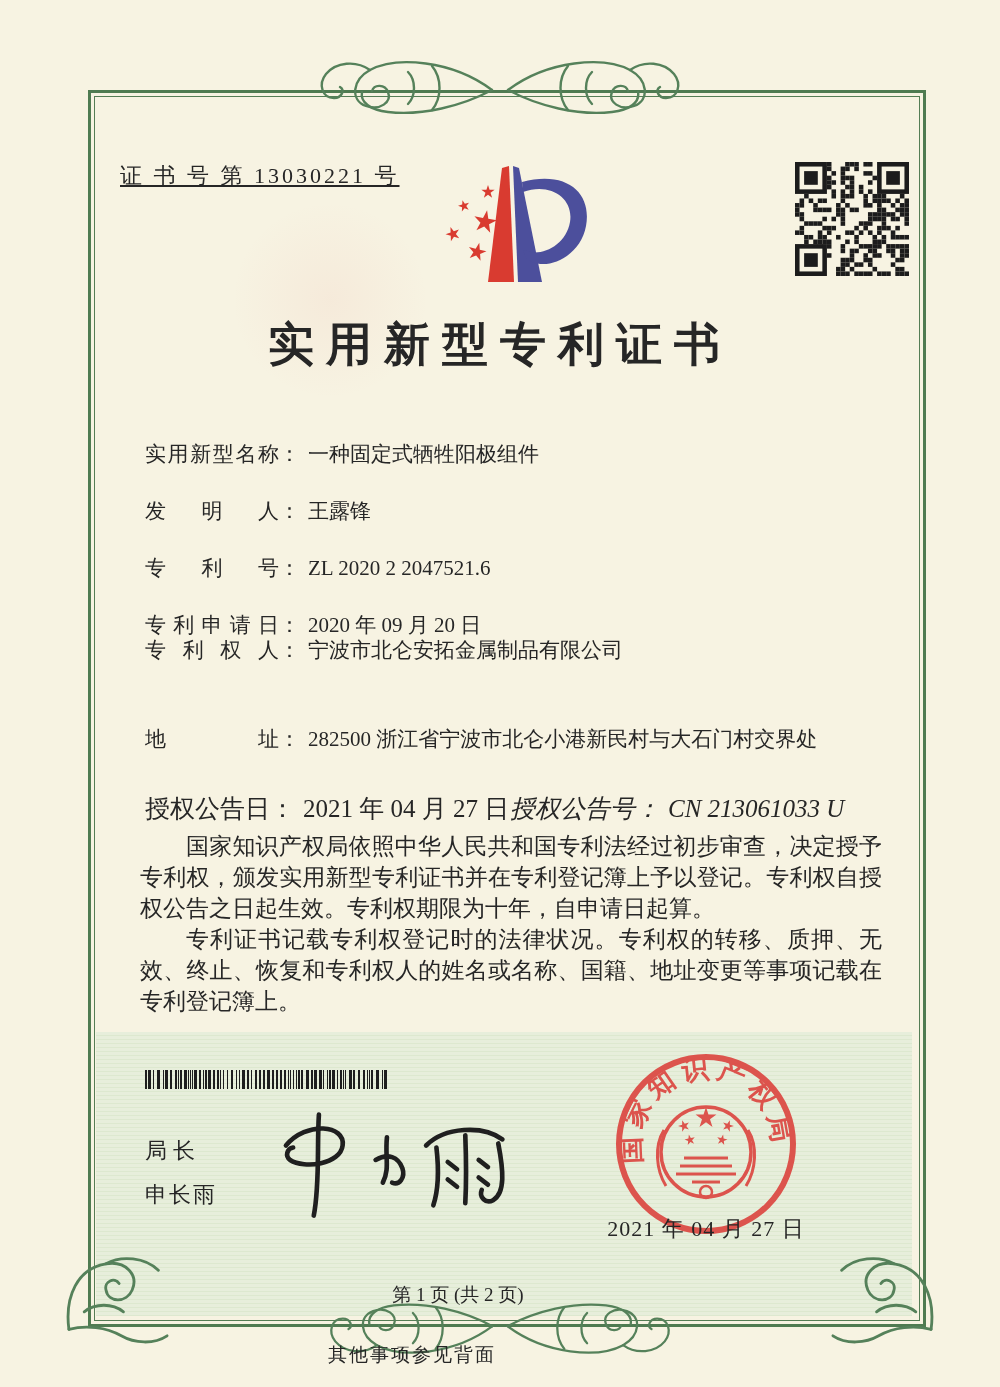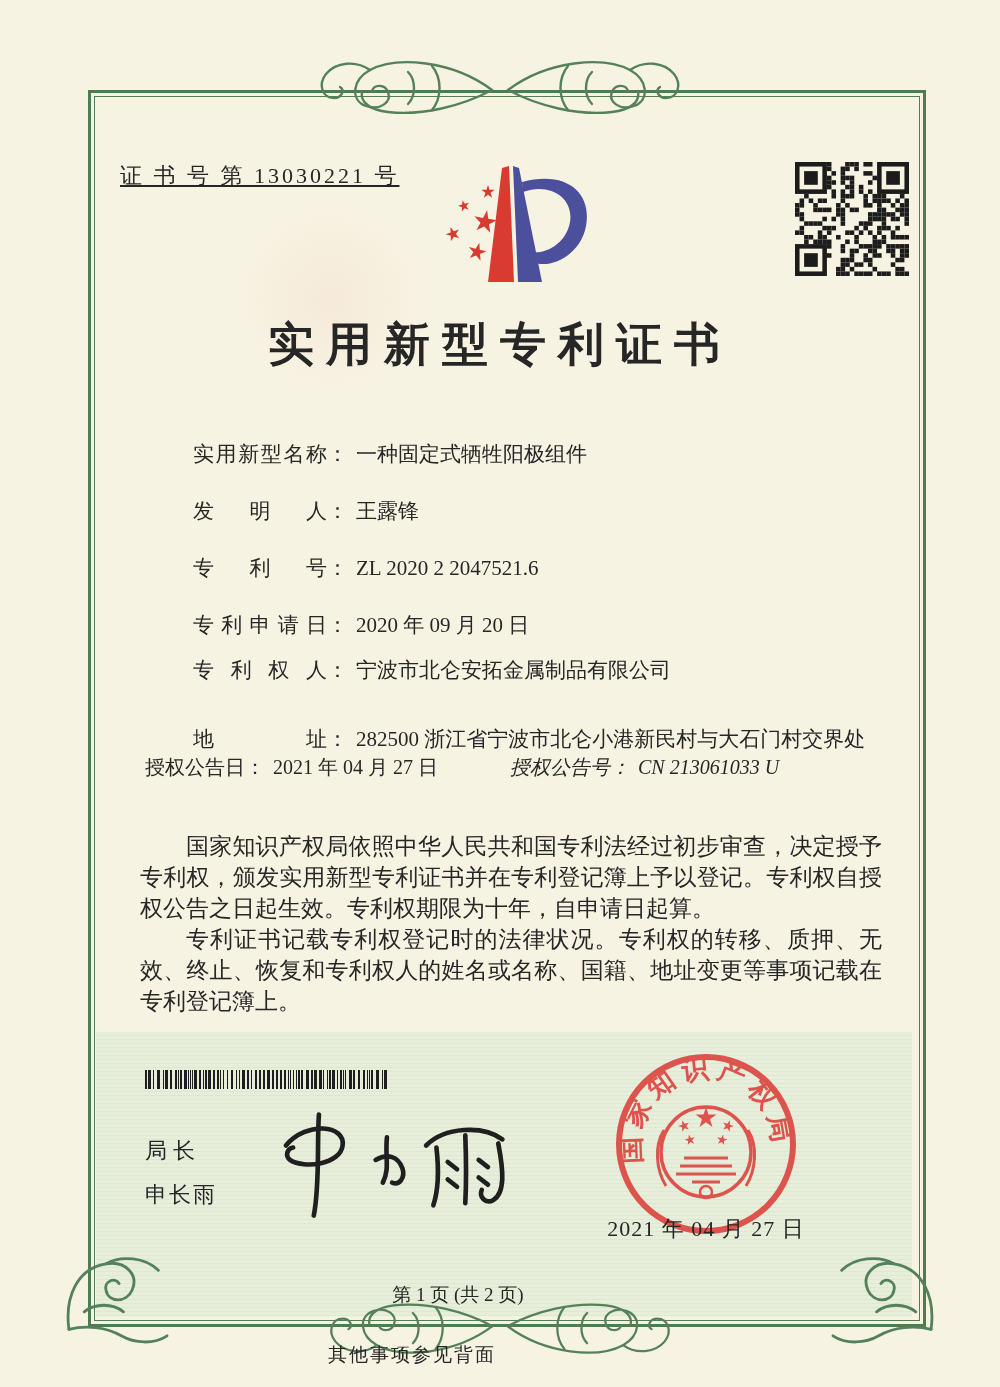--- a/index.html
+++ b/index.html
@@ -17,23 +17,23 @@
         background:repeating-linear-gradient(180deg,#e7eedb 0 3px,#dde8cf 3px 4px);}
   .ornament{position:absolute;z-index:2;pointer-events:none;}
   
   .cert-no{position:absolute;left:120px;top:161px;font-size:22px;letter-spacing:3px;z-index:3;text-decoration:underline;}
   .logo{position:absolute;left:428px;top:146px;width:168px;height:160px;z-index:3;}
   .qr{position:absolute;left:795px;top:162px;width:114px;height:114px;z-index:3;}
   .title{position:absolute;left:0;top:314px;width:1000px;text-align:center;
          font-size:46px;font-weight:bold;letter-spacing:12px;z-index:3;}
   
   .field{position:absolute;left:145px;font-size:21px;z-index:3;white-space:nowrap;}
-  .f-label{display:inline-block;width:134px;text-align:justify;text-align-last:justify;vertical-align:top;margin-left:48px;}
+  .f-label{display:inline-block;width:134px;text-align:justify;text-align-last:justify;vertical-align:top;}
   .f-colon{display:inline-block;margin-right:8px;}
-  .grant-row{position:absolute;left:145px;top:754px;width:740px;font-size:20px;z-index:3;white-space:nowrap;}
+  .grant-row{position:absolute;left:145px;top:792px;width:740px;font-size:25px;z-index:3;white-space:nowrap;}
   .grant-no-group{position:absolute;left:365px;top:0;font-style:italic;}
   
   .body-text{position:absolute;left:140px;top:831px;width:742px;font-size:23px;
              line-height:31px;text-align:justify;z-index:3;}
   .body-text p{margin:0;text-indent:2em;}
   
   .barcode{position:absolute;left:145px;top:1070px;width:246px;height:19px;z-index:3;}
   
   .director-label{position:absolute;left:145px;top:1136px;font-size:22px;letter-spacing:6px;z-index:3;}
   .director-name{position:absolute;left:145px;top:1180px;font-size:22px;letter-spacing:2px;z-index:3;}
@@ -351,21 +351,21 @@
   </div>
   <div class="field" style="top:497px">
     <span class="f-label">发明人</span><span class="f-colon">：</span><span>王露锋</span>
   </div>
   <div class="field" style="top:554px">
     <span class="f-label">专利号</span><span class="f-colon">：</span><span>ZL 2020 2 2047521.6</span>
   </div>
   <div class="field" style="top:611px">
     <span class="f-label">专利申请日</span><span class="f-colon">：</span><span>2020 年 09 月 20 日</span>
   </div>
-  <div class="field" style="top:656px">
+  <div class="field" style="top:636px">
     <span class="f-label">专利权人</span><span class="f-colon">：</span><span>宁波市北仑安拓金属制品有限公司</span>
   </div>
   <div class="field" style="top:725px">
     <span class="f-label">地址</span><span class="f-colon">：</span><span>282500 浙江省宁波市北仑小港新民村与大石门村交界处</span>
   </div>
 
   <div class="grant-row">
     <span>授权公告日</span><span class="f-colon">：</span><span>2021 年 04 月 27 日</span>
     <span class="grant-no-group">
       <span>授权公告号</span><span class="f-colon">：</span><span>CN 213061033 U</span>

